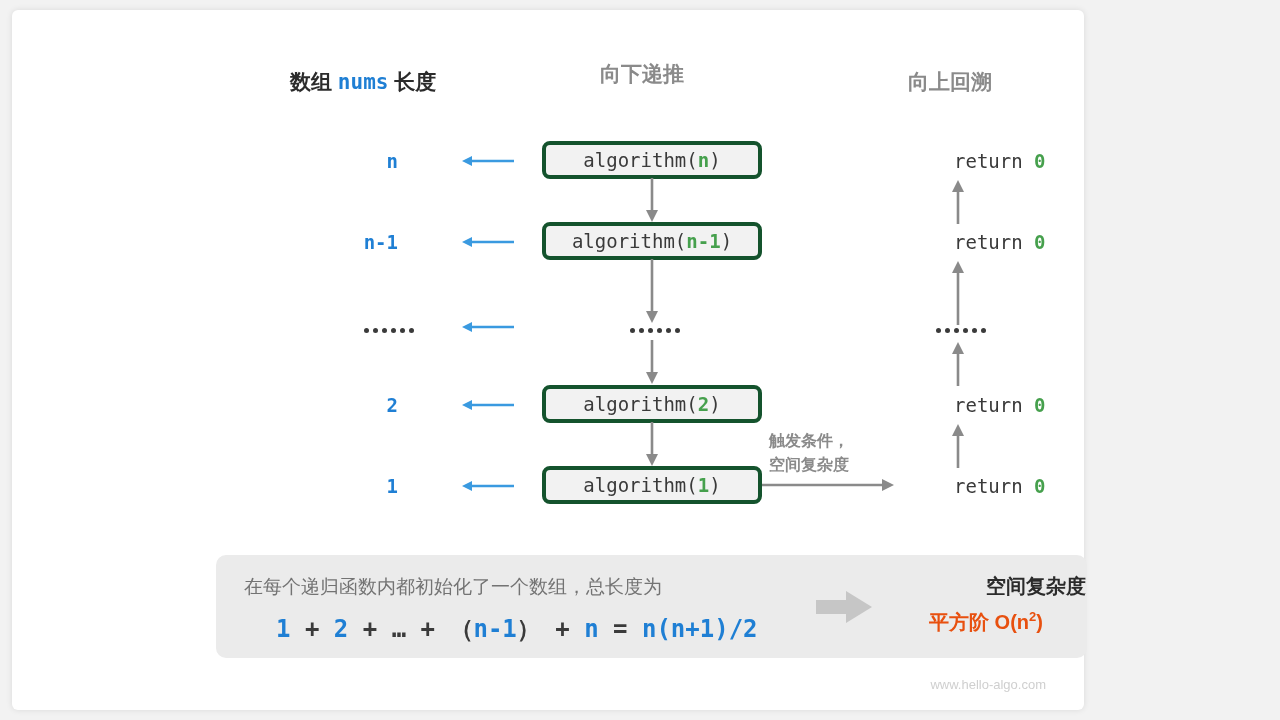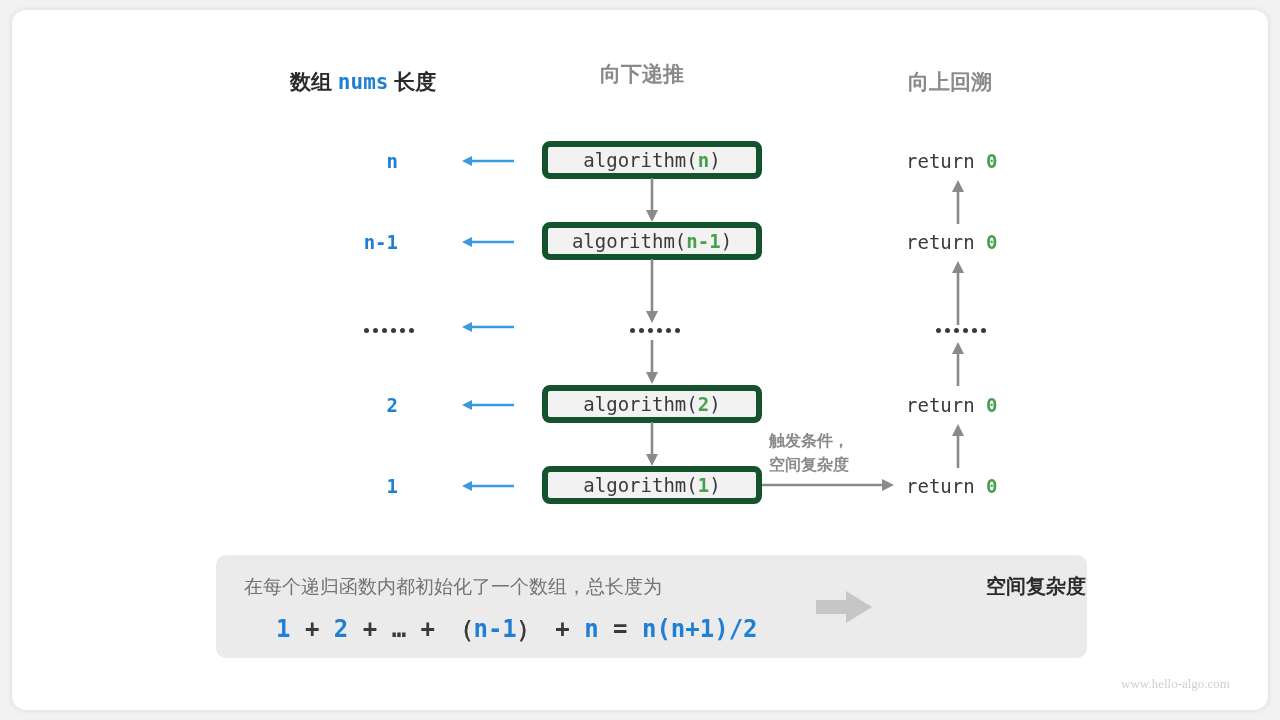--- a/index.html
+++ b/index.html
@@ -4,23 +4,23 @@
 <style>
   html,body{margin:0;padding:0;}
   body{
     width:1280px;height:720px;
     background:#f2f2f2;
     font-family:"Liberation Sans","DejaVu Sans",sans-serif;
     overflow:hidden;
   }
   #card{
     position:absolute;left:12px;top:10px;
-    width:1256px;height:700px;
+    width:1072px;height:700px;
     background:#ffffff;
-    border-radius:14px;
+    border-radius:6px;
     box-shadow:0 0 6px rgba(0,0,0,0.10);
   }
   .abs{position:absolute;}
 
   
   .col-head{
     font-size:21px;font-weight:bold;
     white-space:nowrap;
   }
   .head-dark{color:#2b2b2b;}
@@ -41,33 +41,33 @@
   .dots i{
     display:block;width:5px;height:5px;border-radius:50%;
     background:#3a3a3a;
   }
 
   
   .callbox{
     box-sizing:border-box;
     width:220px;height:38px;
     background:#f2f2f2;
-    border:6px solid #14532d;
+    border:4px solid #14532d;
     border-radius:8px;
     display:flex;align-items:center;justify-content:center;
     font-family:"DejaVu Sans Mono","Liberation Mono",monospace;
     font-size:19px;color:#3a3a3a;
     white-space:nowrap;
   }
   .arg{color:#46a04d;font-weight:bold;}
 
   
   .ret{
     font-family:"DejaVu Sans Mono","Liberation Mono",monospace;
-    font-size:19px;color:#3a3a3a;white-space:nowrap;
+    font-size:19px;color:#3a3a3a;white-space:nowrap;margin-left:48px;
   }
   .ret .zero{color:#46a04d;font-weight:bold;}
 
   
   .note{
     font-size:16px;font-weight:bold;color:#8a8a8a;
     line-height:1.5;white-space:nowrap;margin-top:26px;
   }
 
   
@@ -89,21 +89,21 @@
   }
   .sum-complex{
     font-size:20px;font-weight:bold;color:#e8500f;white-space:nowrap;
     text-align:center;
   }
   .sum-complex sup{font-size:13px;}
 
   
   #watermark{
     right:38px;bottom:18px;
-    font-family:Liberation Serif, serif;
+    font-family:Liberation Sans, sans-serif;
     font-size:13px;color:#cfcfcf;white-space:nowrap;
   }
 </style>
 </head>
 <body>
 
 <div id="card" class="abs">
 
   <div class="abs col-head head-dark" style="left:278px;top:58px;">
     <span>数组</span>
@@ -264,17 +264,21 @@
       <span>=</span>
       <span class="b">n(n+1)/2</span>
     </div>
 
     <svg class="abs" style="left:600px;top:34px;" width="60" height="36">
       <polygon points="0,11 30,11 30,2 56,18 30,34 30,25 0,25" fill="#c6c6c6"></polygon>
     </svg>
 
     <div class="abs sum-title" style="left:670px;top:18px;width:200px;">空间复杂度</div>
 
+    <div class="abs sum-complex" style="left:670px;top:54px;width:200px;">
+      <span>平方阶</span>
+      <span>O(n</span><sup>2</sup><span>)</span>
+    </div>
   </div>
 
   <div class="abs" id="watermark">www.hello-algo.com</div>
 
 </div>
 
 </body></html>

